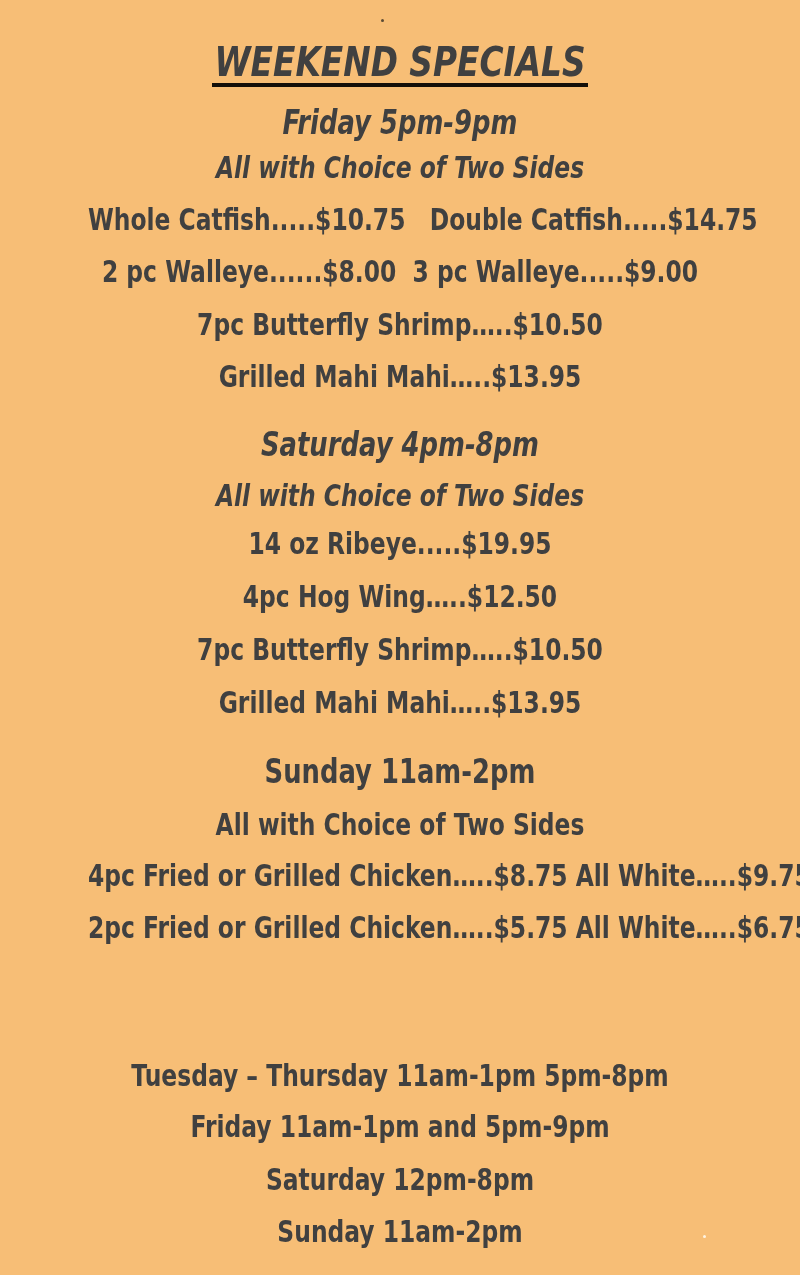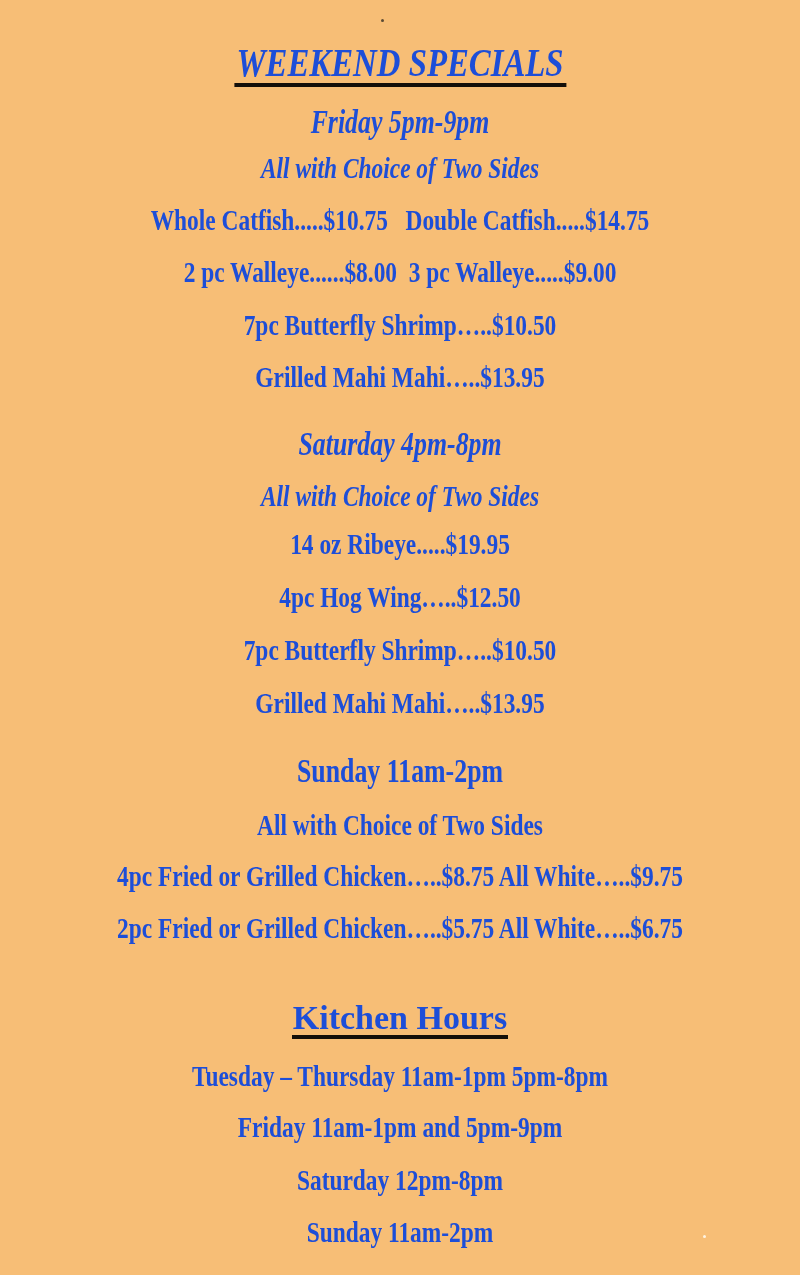--- a/index.html
+++ b/index.html
@@ -24,21 +24,21 @@
   .c80{transform:scaleX(.80)}
   .c76{transform:scaleX(.76)}
   .c78{transform:scaleX(.78)}
   .u-title{display:inline-block;border-bottom:4px solid #14100a;padding:0 3px;}
   .u-kitchen{display:inline-block;border-bottom:4px solid #14100a;padding:0 1px;}
   .dot{position:absolute;border-radius:50%;}
 </style>
 </head>
 <body>
 
-<div id="flyer" style="background:#F7BE76;color:#1d4ed8;font-family:Liberation Serif, serif;">
+<div id="flyer" style="background:#F7BE76;color:#404040;">
 
   <div class="dot" style="left:381px;top:19px;width:3px;height:3px;background:#5a4a33;"></div>
   <div class="dot" style="left:703px;top:1235px;width:3px;height:3px;background:#fdf3e2;"></div>
 
   <div class="line it c80 s41" style="top:42px"><span class="u-title">WEEKEND SPECIALS</span></div>
 
   <div class="line it c76 s34" style="top:105px">Friday 5pm-9pm</div>
   <div class="line it c78 s30" style="top:153px">All with Choice of Two Sides</div>
   <div class="line c78 s30" style="top:205px">Whole Catfish.....$10.75   Double Catfish.....$14.75</div>
   <div class="line c78 s30" style="top:257px">2 pc Walleye......$8.00  3 pc Walleye.....$9.00</div>
@@ -50,19 +50,18 @@
   <div class="line c78 s30" style="top:529px">14 oz Ribeye.....$19.95</div>
   <div class="line c78 s30" style="top:582px">4pc Hog Wing…..$12.50</div>
   <div class="line c78 s30" style="top:635px">7pc Butterfly Shrimp…..$10.50</div>
   <div class="line c78 s30" style="top:688px">Grilled Mahi Mahi…..$13.95</div>
 
   <div class="line c76 s34" style="top:754px">Sunday 11am-2pm</div>
   <div class="line c78 s30" style="top:810px">All with Choice of Two Sides</div>
   <div class="line c78 s30" style="top:861px">4pc Fried or Grilled Chicken…..$8.75 All White…..$9.75</div>
   <div class="line c78 s30" style="top:913px">2pc Fried or Grilled Chicken…..$5.75 All White…..$6.75</div>
 
-  <div class="line s34" style="top:1001px"><span class="u-kitchen">Kitchen Hours</span></div>
   <div class="line c78 s30" style="top:1061px">Tuesday – Thursday 11am-1pm 5pm-8pm</div>
   <div class="line c78 s30" style="top:1112px">Friday 11am-1pm and 5pm-9pm</div>
   <div class="line c78 s30" style="top:1165px">Saturday 12pm-8pm</div>
   <div class="line c78 s30" style="top:1217px">Sunday 11am-2pm</div>
 
 </div>
 
 </body></html>

